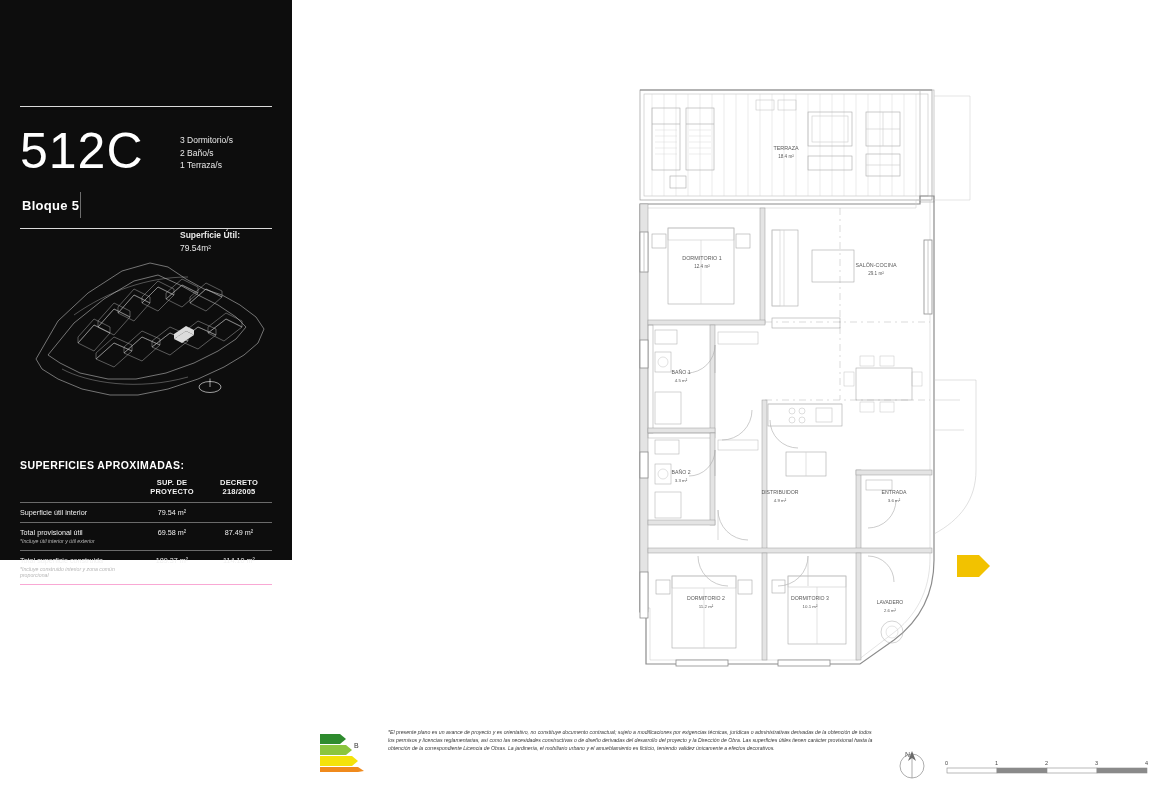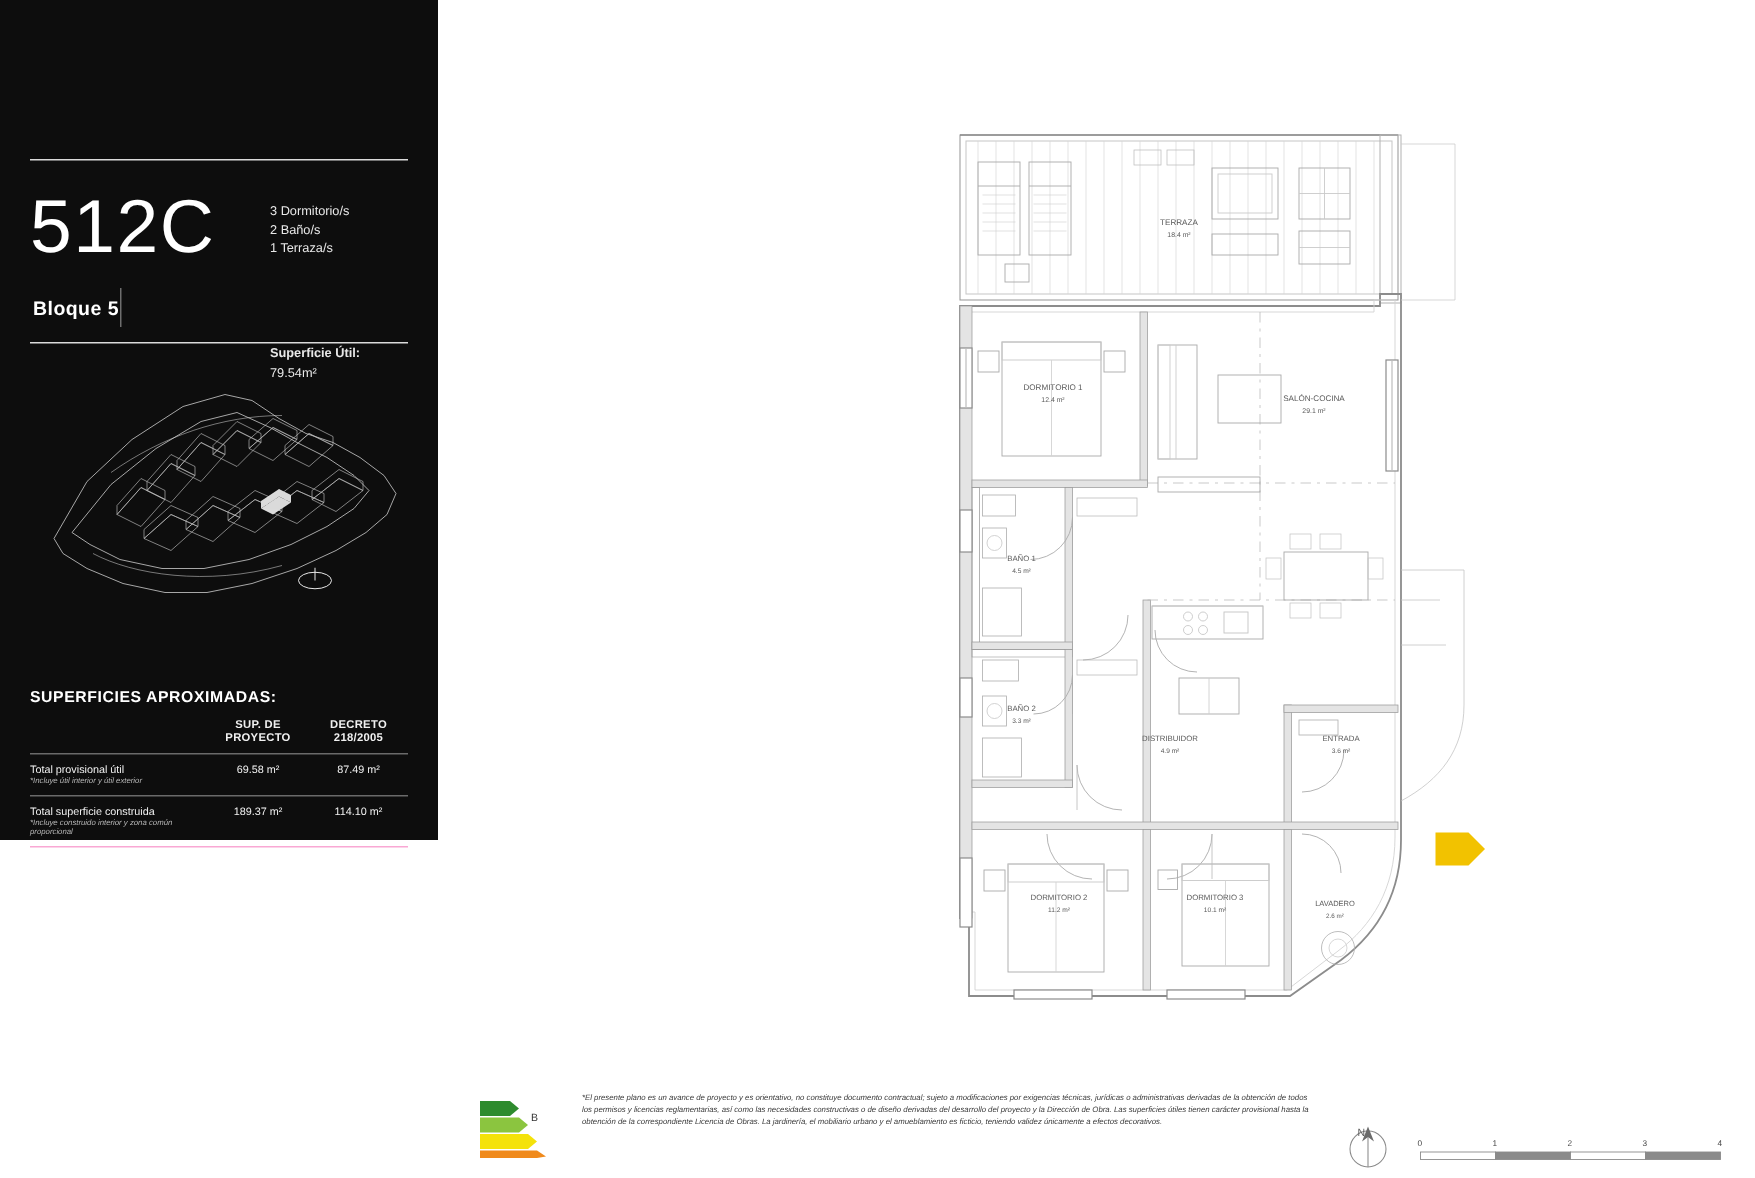--- a/index.html
+++ b/index.html
@@ -203,20 +203,27 @@
             <div>SUP. DE</div>
             <div>PROYECTO</div>
           </th>
           <th class="c2">
             <div>DECRETO</div>
             <div>218/2005</div>
           </th>
         </tr>
       </thead>
       <tbody>
+        <tr>
+          <td>
+            <span>Superficie útil interior</span>
+          </td>
+          <td class="num">79.54 m²</td>
+          <td class="num"></td>
+        </tr>
         <tr>
           <td>
             <span>Total provisional útil</span>
             <span class="note">*Incluye útil interior y útil exterior</span>
           </td>
           <td class="num">69.58 m²</td>
           <td class="num">87.49 m²</td>
         </tr>
         <tr>
           <td>

